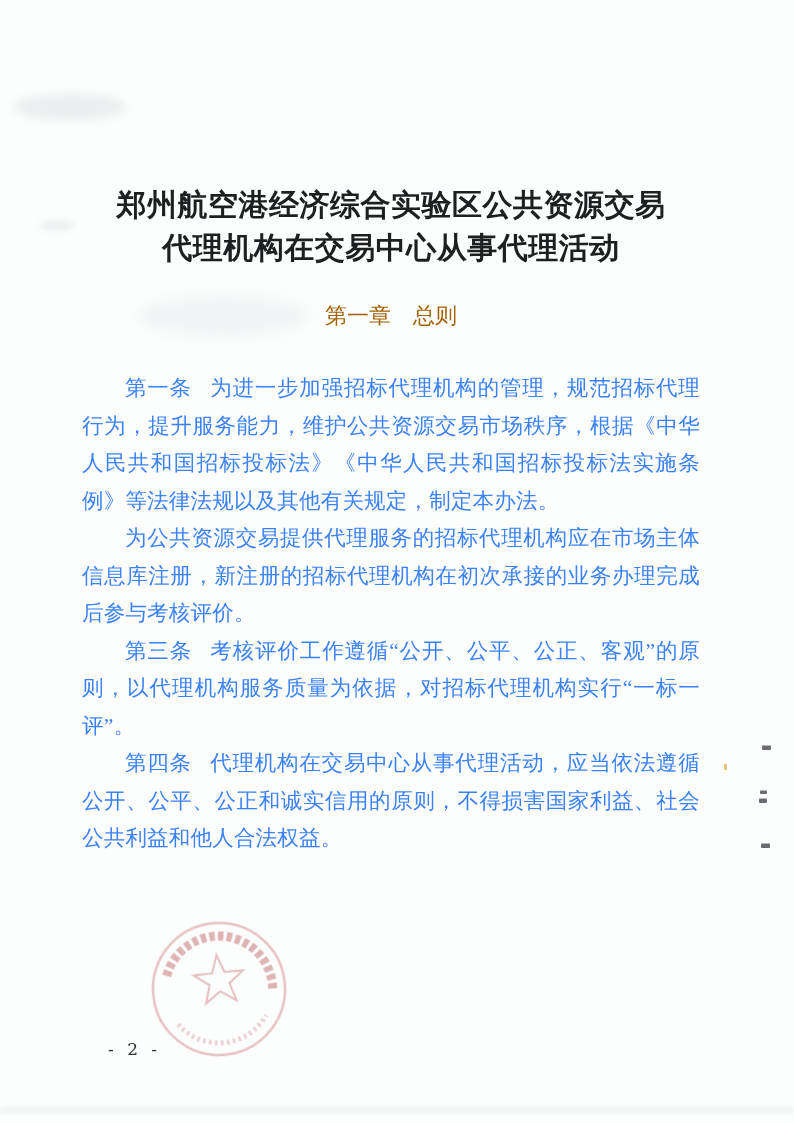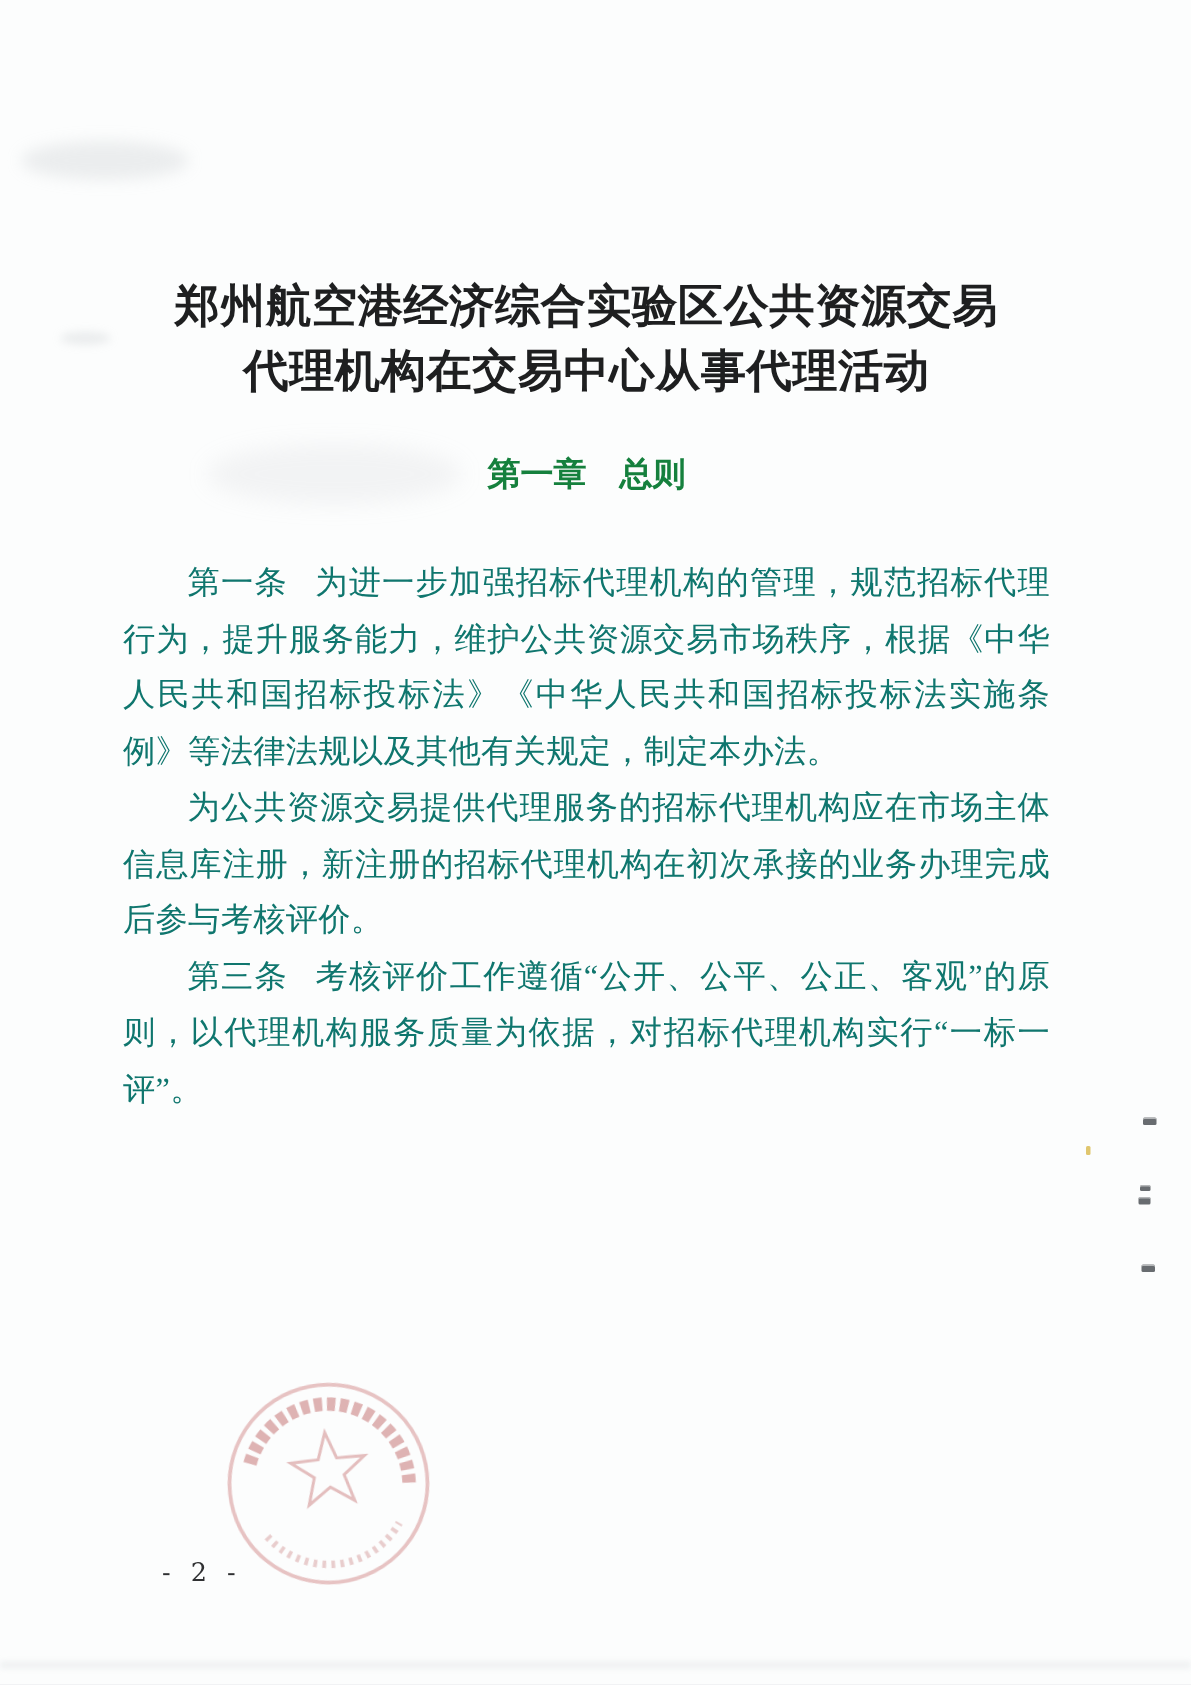--- a/index.html
+++ b/index.html
@@ -25,35 +25,35 @@
     letter-spacing:0.5px;
     text-align:center;
     color:#1e1f20;
     font-family:"Liberation Serif", serif;
   }
   .doc-title .title-line{display:block;}
   .chapter{
     margin:33px 0 0 0;
     font-size:22px;
     line-height:28px;
-    font-weight:700;
+    font-weight:400;
     text-align:center;
-    color:#15803d;
+    color:#a16207;
     font-family:"Liberation Sans", sans-serif;
   }
   .body-text{
     margin-top:40px;
   }
   .para{
     margin:0;
     font-size:21.5px;
     line-height:37.5px;
     text-align:justify;
     text-indent:2em;
-    color:#0f766e;
+    color:#3b82f6;
     letter-spacing:0.2px;
   }
   .art-label{margin-right:0.85em;}
   .art-label:empty{margin-right:0;}
   
   .page-number{
     position:absolute;
     left:108px; top:1039px;
     font-size:17px;
     letter-spacing:4px;
@@ -102,20 +102,21 @@
       <span class="title-line">郑州航空港经济综合实验区公共资源交易</span>
       <span class="title-line">代理机构在交易中心从事代理活动</span>
     </h1>
 
     <h2 class="chapter">第一章　总则</h2>
 
     <div class="body-text">
       <p class="para"><span class="art-label">第一条</span><span class="art-text">为进一步加强招标代理机构的管理，规范招标代理行为，提升服务能力，维护公共资源交易市场秩序，根据《中华人民共和国招标投标法》《中华人民共和国招标投标法实施条例》等法律法规以及其他有关规定，制定本办法。</span></p>
       <p class="para"><span class="art-label"></span><span class="art-text">为公共资源交易提供代理服务的招标代理机构应在市场主体信息库注册，新注册的招标代理机构在初次承接的业务办理完成后参与考核评价。</span></p>
       <p class="para"><span class="art-label">第三条</span><span class="art-text">考核评价工作遵循“公开、公平、公正、客观”的原则，以代理机构服务质量为依据，对招标代理机构实行“一标一评”。</span></p>
+      <p class="para"><span class="art-label">第四条</span><span class="art-text">代理机构在交易中心从事代理活动，应当依法遵循公开、公平、公正和诚实信用的原则，不得损害国家利益、社会公共利益和他人合法权益。</span></p>
     </div>
 
   </div>
 
   <div class="seal">
     <svg width="150" height="150" viewBox="-75 -75 150 150">
 
       <circle cx="0" cy="0" r="66" fill="none" stroke="#c76b6b" stroke-opacity="0.5" stroke-width="2.5"></circle>
 
       <path d="M -50.7 -18.5 A 54 54 0 0 1 53.5 5" fill="none" stroke="#b85454" stroke-opacity="0.55" stroke-width="9" stroke-dasharray="5.5 3.2"></path>

